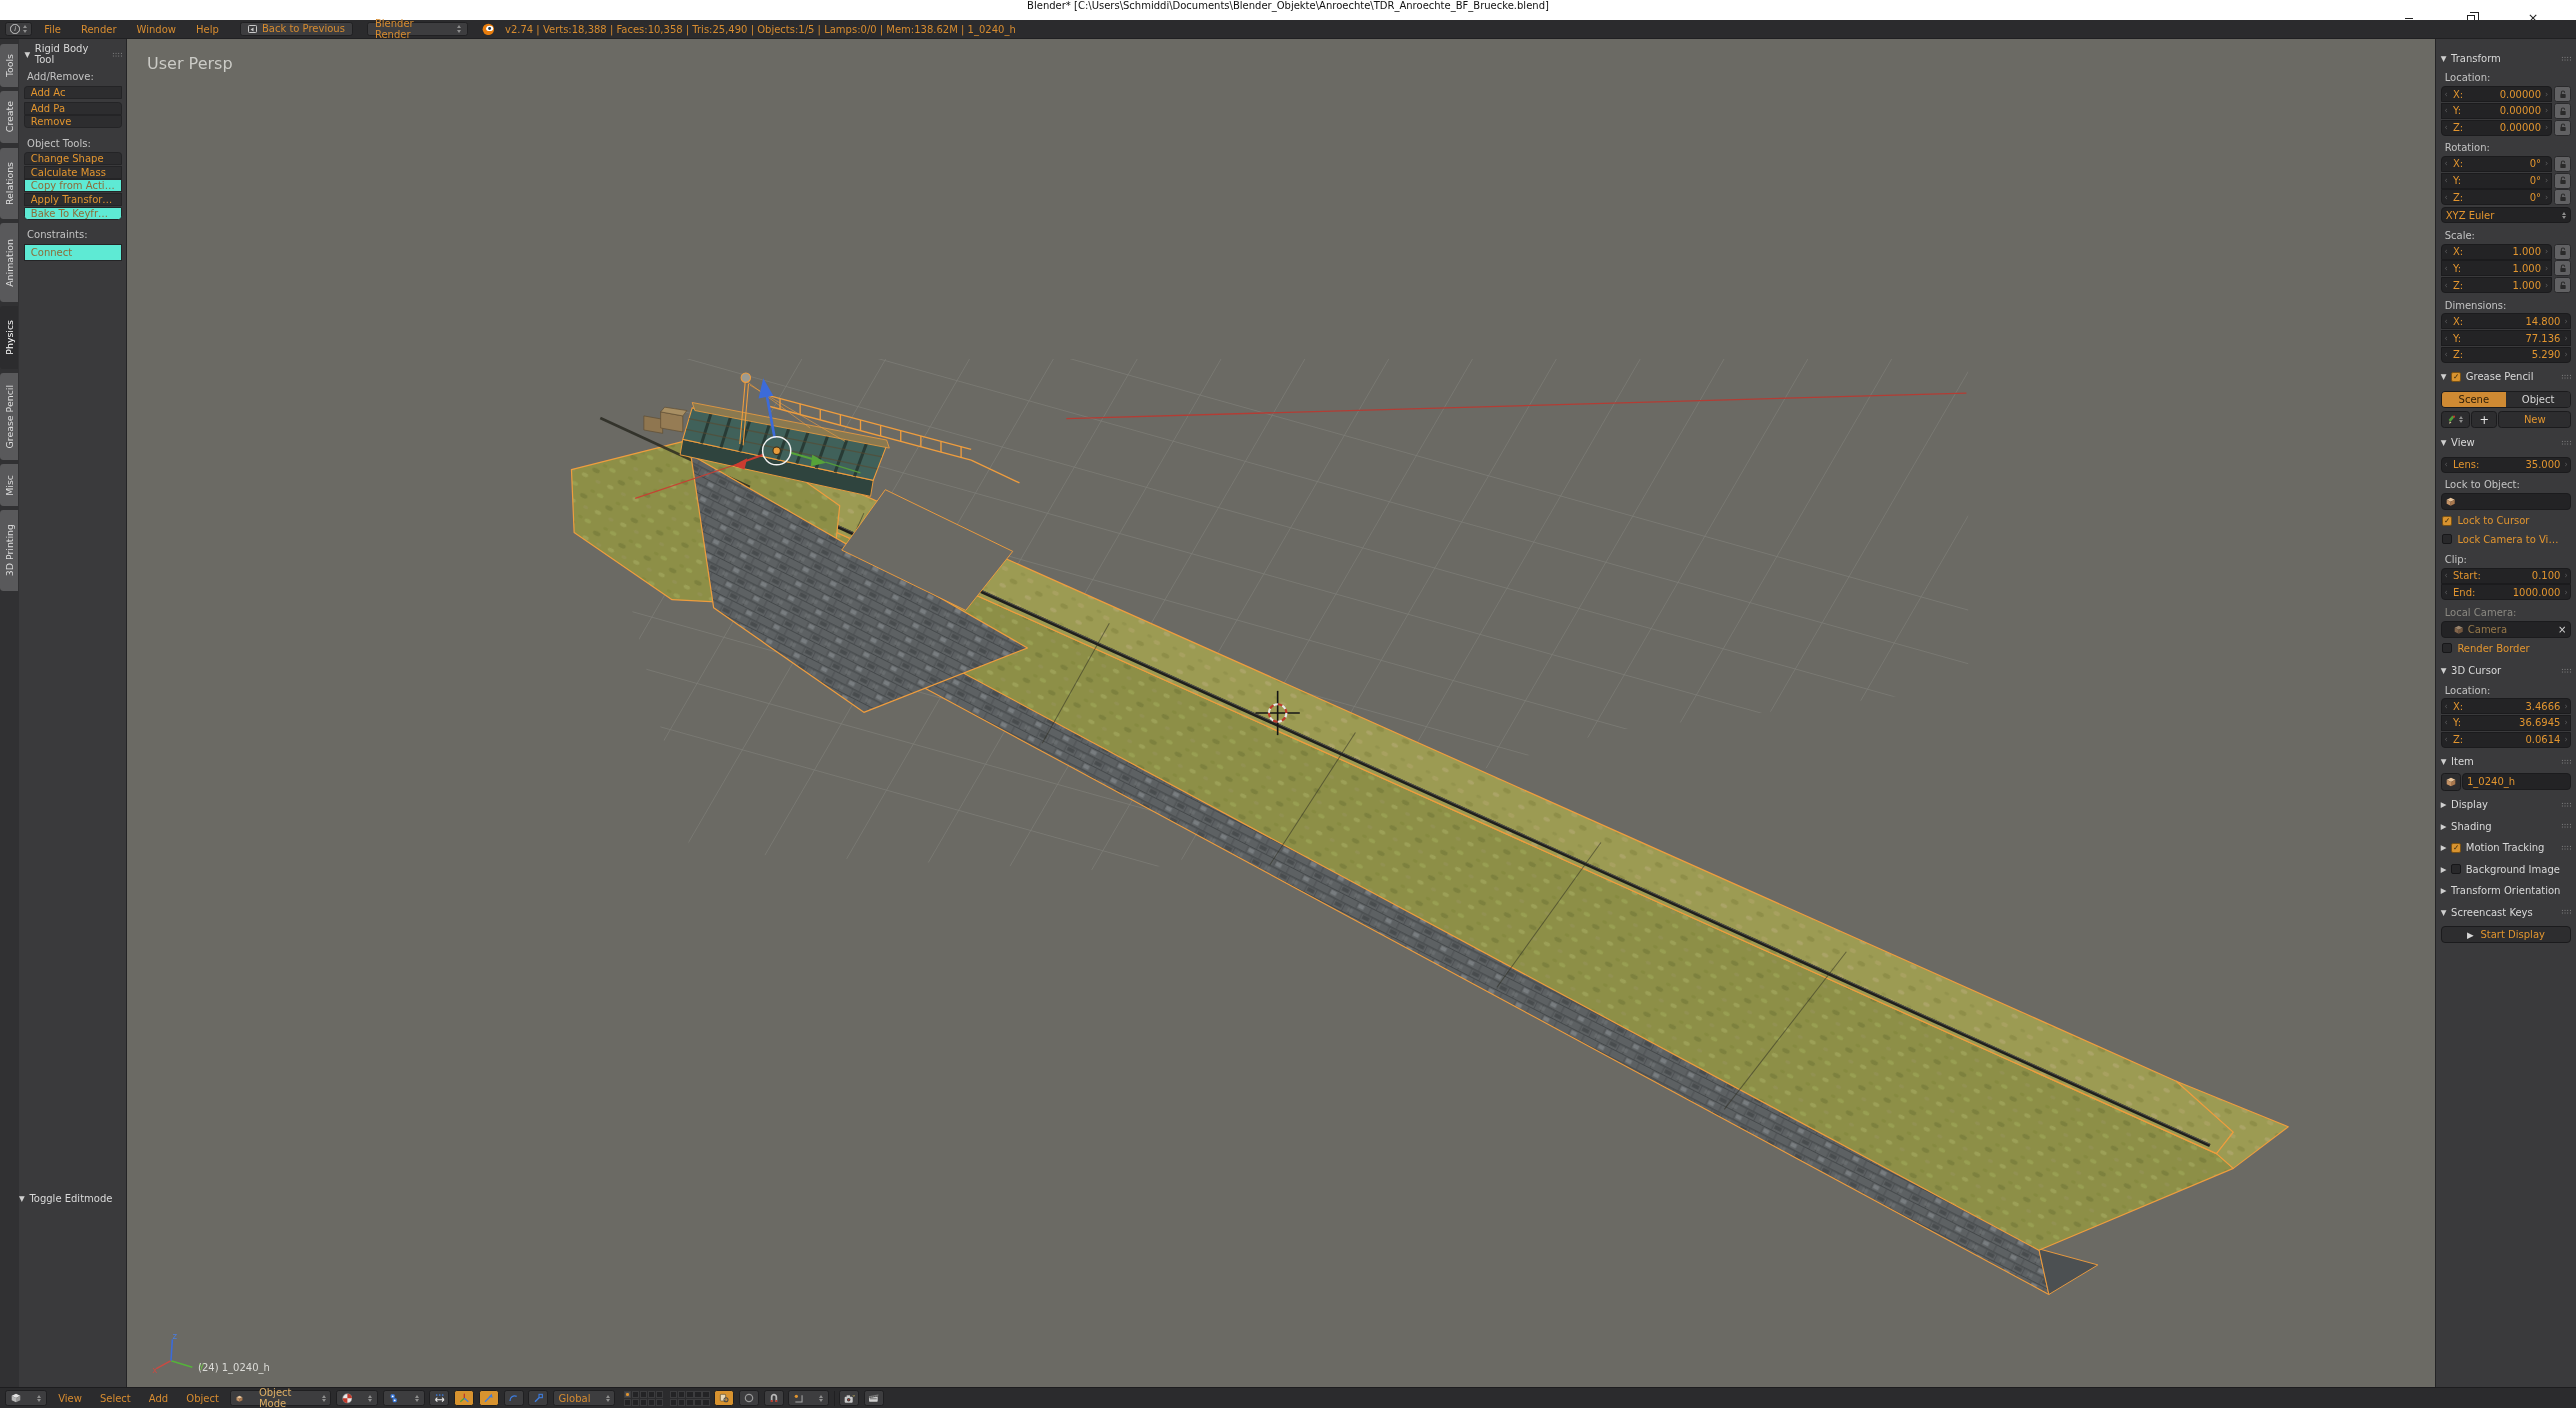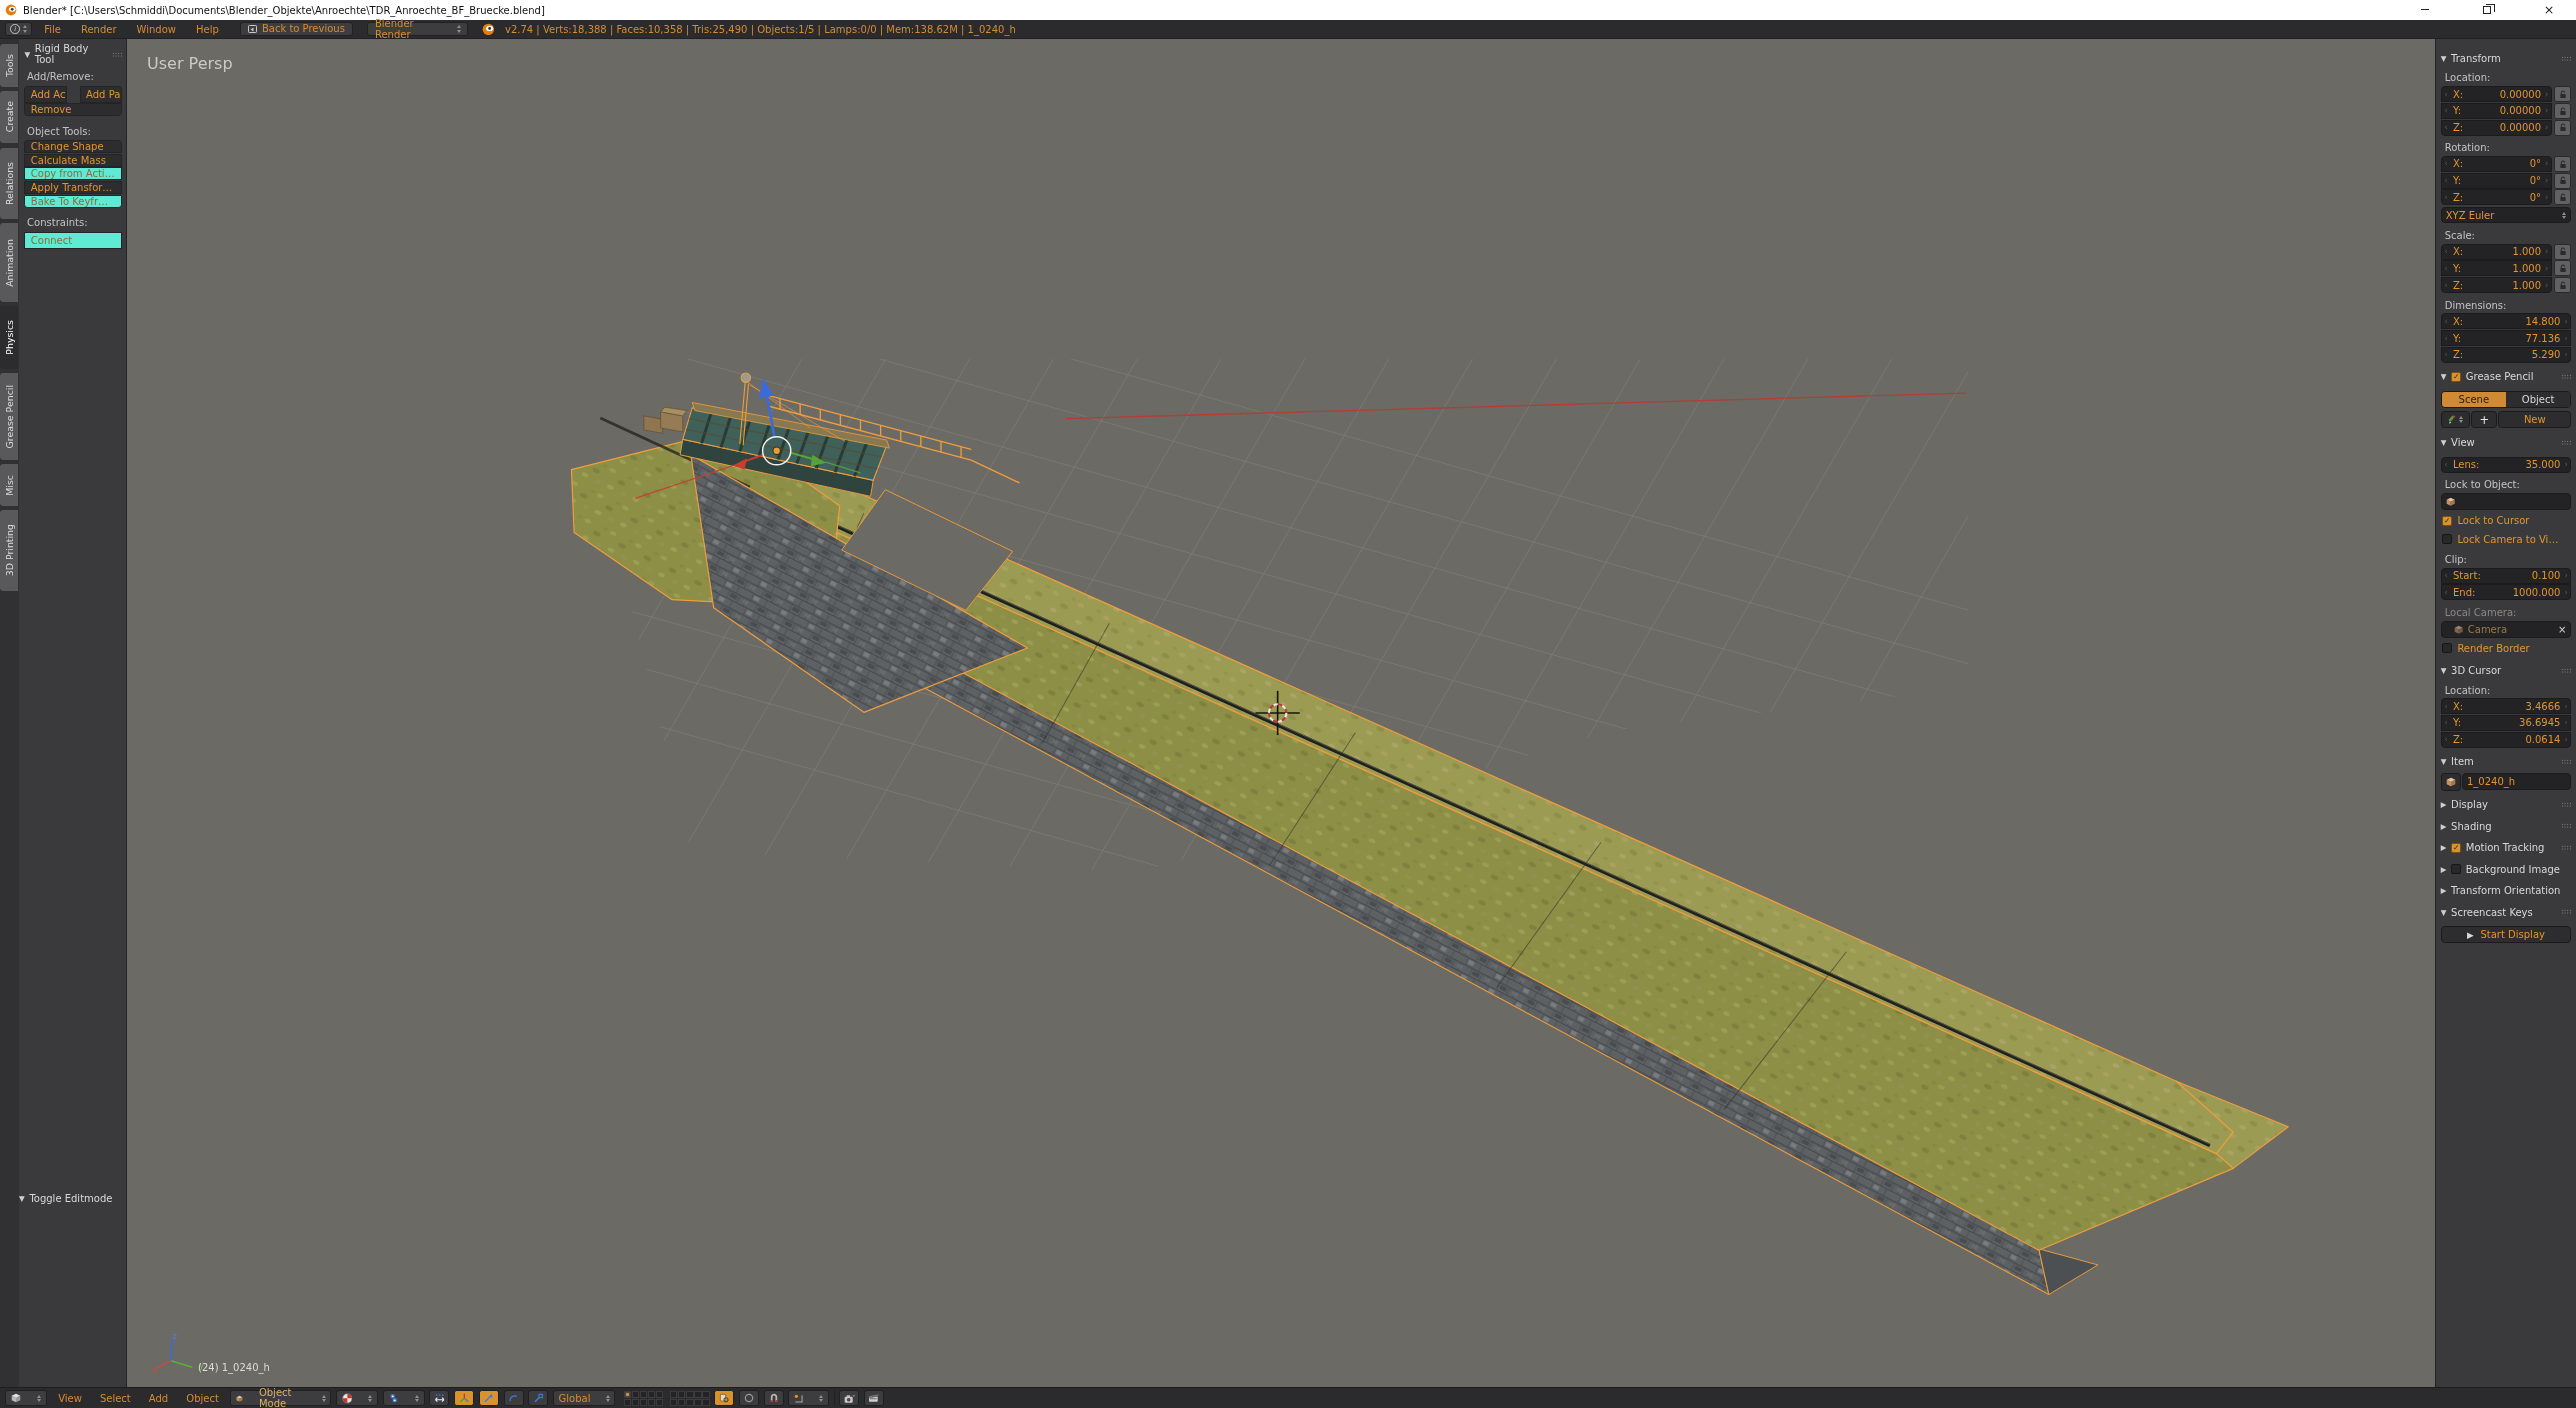--- a/index.html
+++ b/index.html
@@ -2,21 +2,21 @@
 <html style="font-size:10.7px"><head>
 <meta charset="utf-8">
 <style>
   * { margin:0; padding:0; box-sizing:border-box; }
   html,body { width:2576px; height:1409px; background:#222; }
   body { font-family:"DejaVu Sans", sans-serif; font-size:10px; -webkit-font-smoothing:antialiased; }
   #app { position:relative; width:2576px; height:1409px; overflow:hidden; background:#2b2b2d; }
 
   
   .titlebar { position:absolute; left:0; top:0; width:2576px; height:20px; background:#ffffff;
-              display:flex; align-items:center; padding:0 5px; color:#1a1a1a; }
+              display:flex; align-items:center; padding:0 21px; color:#1a1a1a;flex-direction:column; }
   .titlebar .blogo { width:12px; height:12px; margin-right:6px; }
   .titlebar .ttext { font-size:10px; color:#111; }
   .wctrls { margin-left:auto; display:flex; align-items:center; gap:42px; padding-right:12px; }
   .wbtn { width:20px; height:14.8px; display:flex; align-items:center; justify-content:center; color:#222; }
   .wmin { width:8.7px; height:0; border-top:1.1px solid #222; }
   .wmax { width:7.4px; height:7.4px; border:1.1px solid #222; position:relative; }
   .wmax::before{ content:""; position:absolute; left:2px; top:-3.4px; width:7.4px; height:7.4px; border:1.1px solid #222; border-bottom:none; border-left:none; }
   .wclose { font-size:12.7px; line-height:1; color:#222; }
 
   
@@ -45,21 +45,21 @@
           display:flex; align-items:center; justify-content:center; font-size:9.4px; }
   .vtab span { writing-mode:vertical-rl; transform:rotate(180deg); white-space:nowrap; }
   .vtab.active { background:#2c2c2e; color:#ffffff; }
   .shelf-body { position:absolute; left:19px; top:0; right:0; bottom:0; padding:8px 4px 0 5.4px; }
   .phead { display:flex; align-items:center; gap:4.7px; color:#d9d9d9; font-size:10px; height:14.8px; }
   .tri { color:#cfcfcf; font-size:7.4px; }
   .grip { width:10.7px; height:5.4px; margin-left:auto;
           background-image:radial-gradient(#8d8d8d 0.7px, transparent 0.9px); background-size:2.7px 2.7px; }
   .slabel { color:#c3c3c3; margin:9.4px 0 3.4px 2.7px; }
   .btn-group { display:flex; flex-direction:column; gap:0.7px; }
-  .ts-row { display:flex; gap:13px; }
+  .ts-row { display:flex; gap:3px;flex-direction:column; }
   .ts-btn { flex:1; height:17px; background:#2d2d2f; border:0.7px solid #242426; color:#e2952f;
             display:flex; align-items:center; justify-content:flex-start; padding-left:5.4px; }
   .ts-btn.dis { color:#8d6c39; background:#5eead4; }
   .r-tl{border-radius:3.4px 0 0 0} .r-tr{border-radius:0 3.4px 0 0} .r-b{border-radius:0 0 3.4px 3.4px}
   .r-t{border-radius:3.4px 3.4px 0 0} .r-all{border-radius:0}
   .redo-panel { position:absolute; left:0px; top:1152px; width:122px; }
 
   .viewport { position:absolute; left:127px; top:39px; width:2308px; height:1348px; background:#6b6a64; overflow:hidden; }
   .vp-label { position:absolute; left:20px; top:14.8px; color:#cbcbc6; font-size:16px; }
   .obj-label { position:absolute; left:71px; top:1323px; color:#dcdcd8; font-size:10px; }

